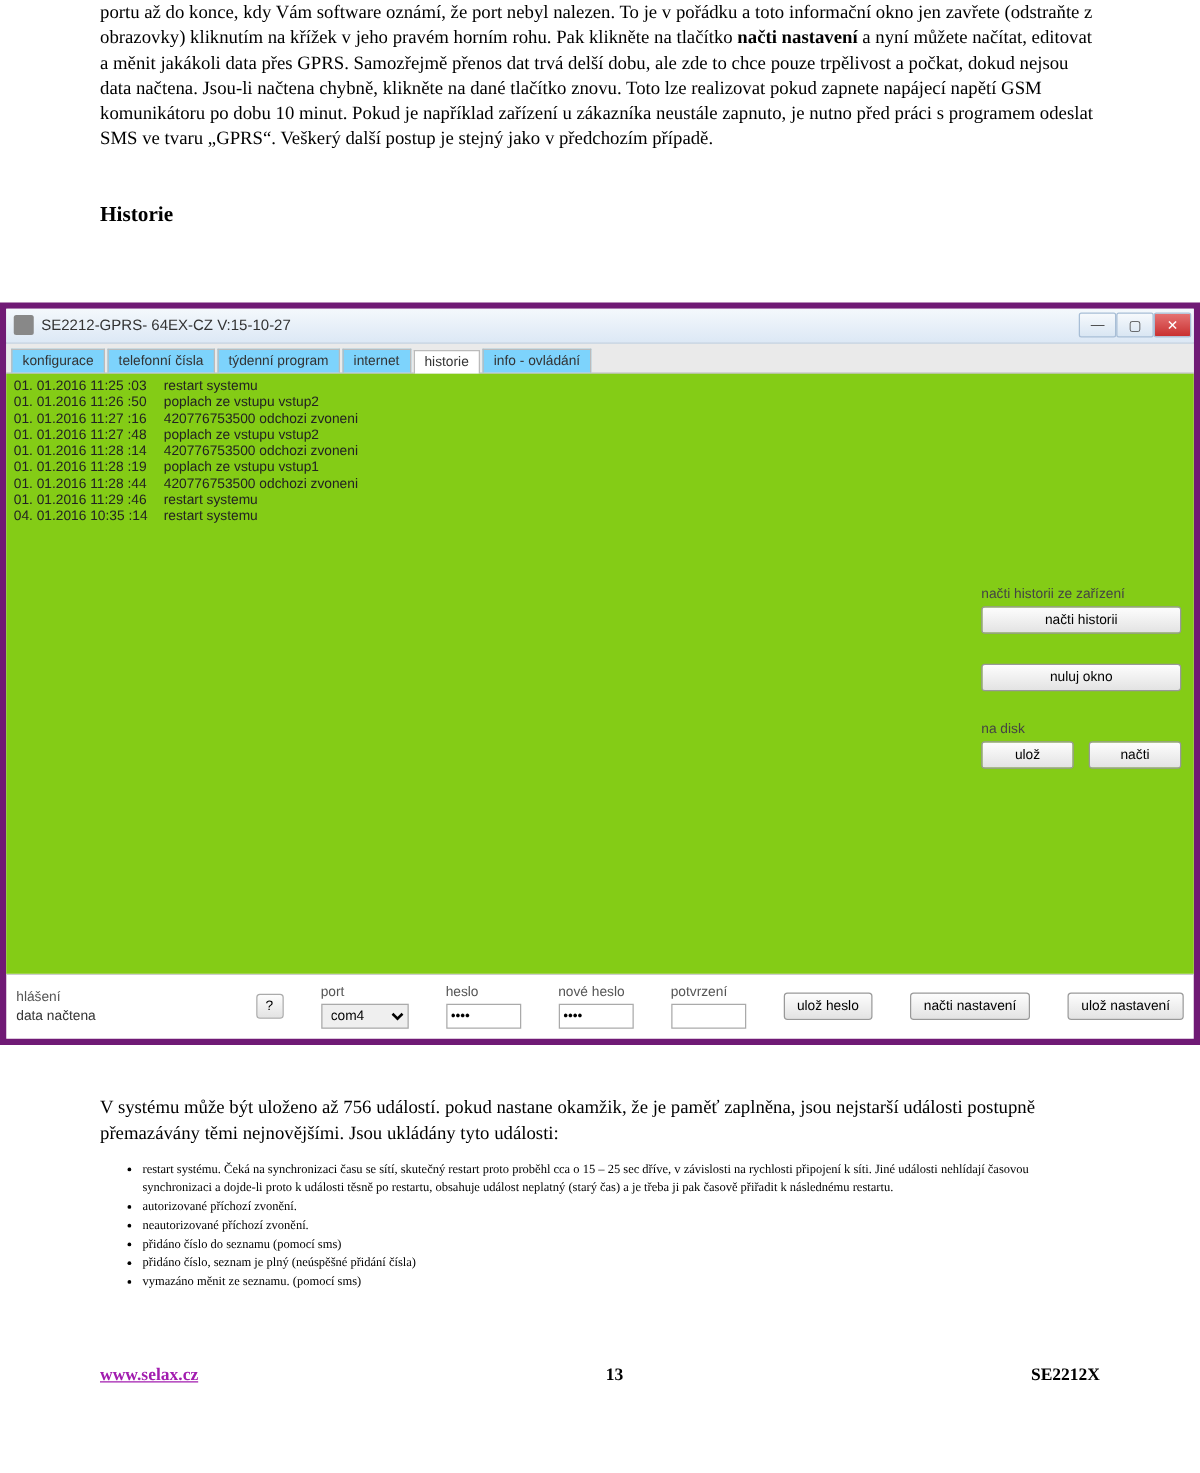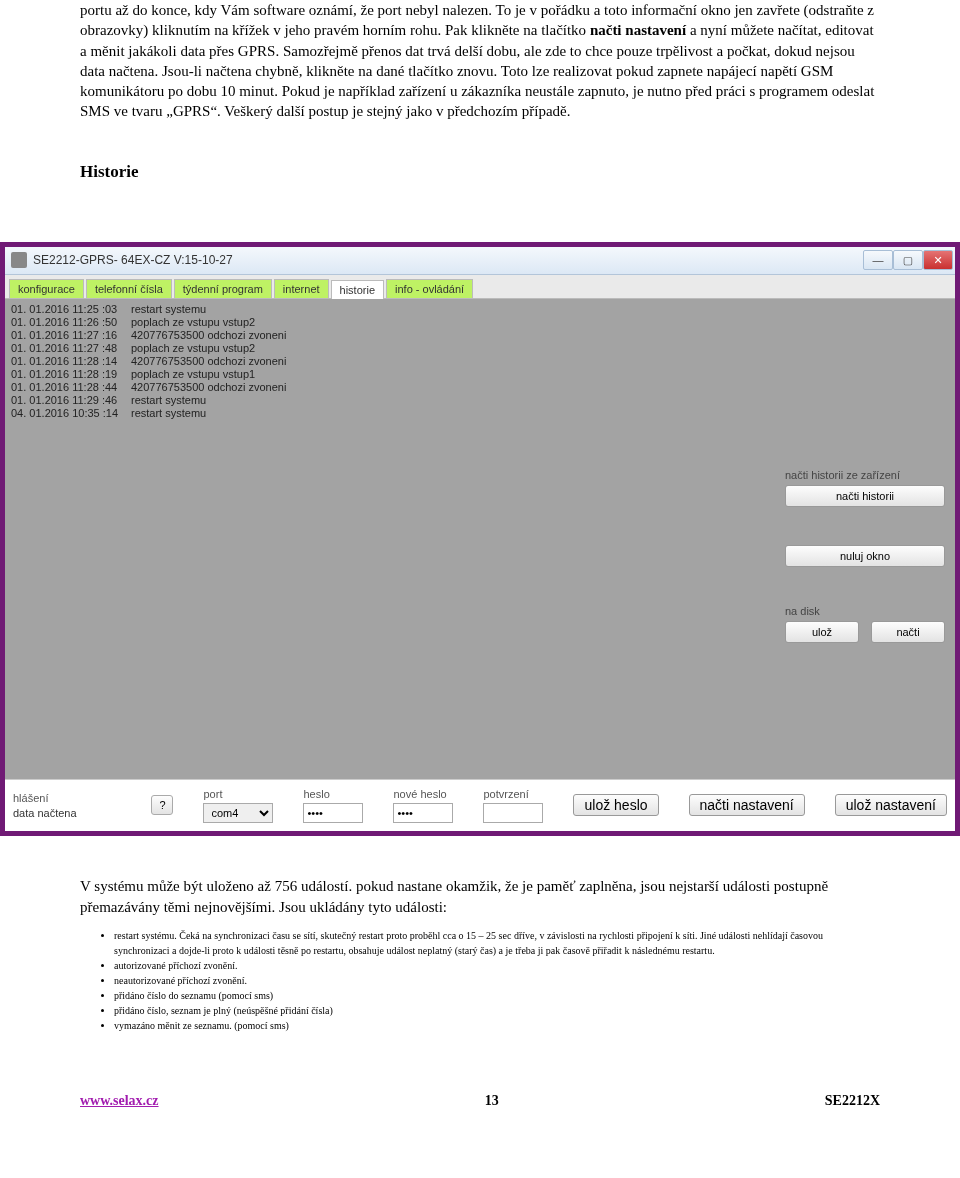--- a/index.html
+++ b/index.html
@@ -12,42 +12,42 @@
   
   .app-window { font-family: Tahoma, sans-serif; font-size: 11px; border: 5px solid #701a75; margin: 0 0 0 0; background: #fff; position: relative; }
   .titlebar { display: flex; align-items: center; height: 28px; background: linear-gradient(#f4f8fc,#dce8f5); border-bottom: 1px solid #b3c5d9; }
   .titlebar-icon { width: 16px; height: 16px; margin: 0 6px; background: #888; border-radius: 2px; }
   .titlebar-text { flex: 1; color: #333; font-size: 12px; }
   .winbtns { display: flex; }
   .wbtn { width: 30px; height: 20px; margin: 0 0 0 0; background: linear-gradient(#f6f9fc,#d9e6f3); border: 1px solid #a8bed6; border-radius: 2px; display:flex;align-items:center;justify-content:center; font-size:11px; color:#444; }
   .wbtn.close { background: linear-gradient(#e57373,#c93030); color:#fff; margin-right:2px; }
 
   .tabs { display:flex; background:#eaeaea; border-bottom:1px solid #bbb; padding: 4px 4px 0 4px; font-family: Tahoma, sans-serif; }
-  .tab { padding: 3px 8px; background:#bef264; border:1px solid #bbb; border-bottom:none; margin-right:2px; font-size:11px; color:#333; cursor:pointer;}
+  .tab { padding: 3px 8px; background:#7dd3fc; border:1px solid #bbb; border-bottom:none; margin-right:2px; font-size:11px; color:#333; cursor:pointer;}
   .tab.active { background:#fff; position:relative; top:1px;}
 
-  .tab-content { position: relative; height: 480px; background:#a3a3a3; }
+  .tab-content { position: relative; height: 480px; background:#84cc16; }
   .history-list { padding: 4px 6px; font-size: 11px; color:#222; }
   .history-row { display:flex; margin-bottom: 1px; }
   .hcol1 { width: 120px; }
   .hcol2 { flex:1; }
 
   .right-panel { position:absolute; right:10px; top:170px; width: 160px; font-size:11px; color:#333; }
   .groupbox { margin-bottom: 18px; }
   .group-label { margin-bottom:4px; color:#444; }
-  .wbutton { width: 100%; height:22px; background: linear-gradient(#fdfdfd,#e3e3e3); border:1px solid #999; border-radius:3px; font-size:11px; margin-bottom:20px; cursor:pointer;}
+  .wbutton { width: 100%; height:22px; background: linear-gradient(#fdfdfd,#e3e3e3); border:1px solid #999; border-radius:3px; font-size:11px; margin-bottom:6px; cursor:pointer;}
   .two-btns { display:flex; gap:12px; }
   .two-btns .wbutton { flex:1; }
 
   .bottom-strip { border-top:1px solid #ccc; padding: 8px; display:flex; align-items:center; gap:30px; font-size:11px; color:#333; }
   .bcol { display:flex; flex-direction:column; gap:3px; }
   .bcol label { color:#555; }
   .binput { height:20px; border:1px solid #aaa; padding:1px 3px; font-size:11px; }
   .status { flex:1; }
-  .bbtn { height:22px; padding:0 10px; background: linear-gradient(#fdfdfd,#e3e3e3); border:1px solid #999; border-radius:3px; font-size:14px; cursor:pointer;}
+  .bbtn { height:22px; padding:0 10px; background: linear-gradient(#fdfdfd,#e3e3e3); border:1px solid #999; border-radius:3px; font-size:11px; cursor:pointer;}
   .qbtn { width:22px; height:20px; border:1px solid #aaa; background: linear-gradient(#fdfdfd,#e3e3e3); border-radius:3px; font-size:11px; cursor:pointer;}
 
   .under-text { font-size: 15px; line-height: 1.4; margin: 40px 0 0 0; }
   ul.bullets { margin: 10px 0 0 24px; padding: 0; font-size:10px; line-height:1.5; }
   ul.bullets li { list-style: disc; margin-left: 10px; }
 
   .footer { display:flex; justify-content:space-between; margin-top: 60px; font-size: 14px; font-weight:bold;}
   .footer a { color: #a21caf; text-decoration: underline; }
 </style>
 </head>

